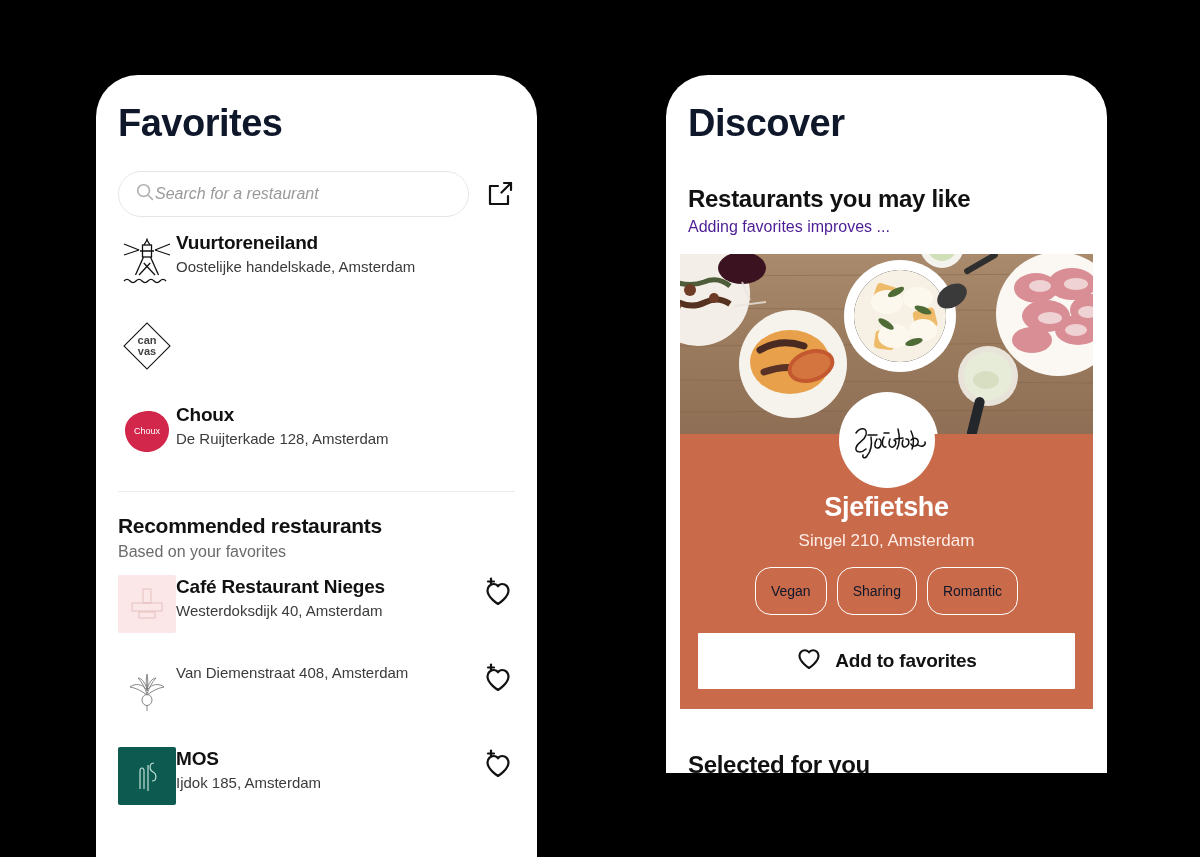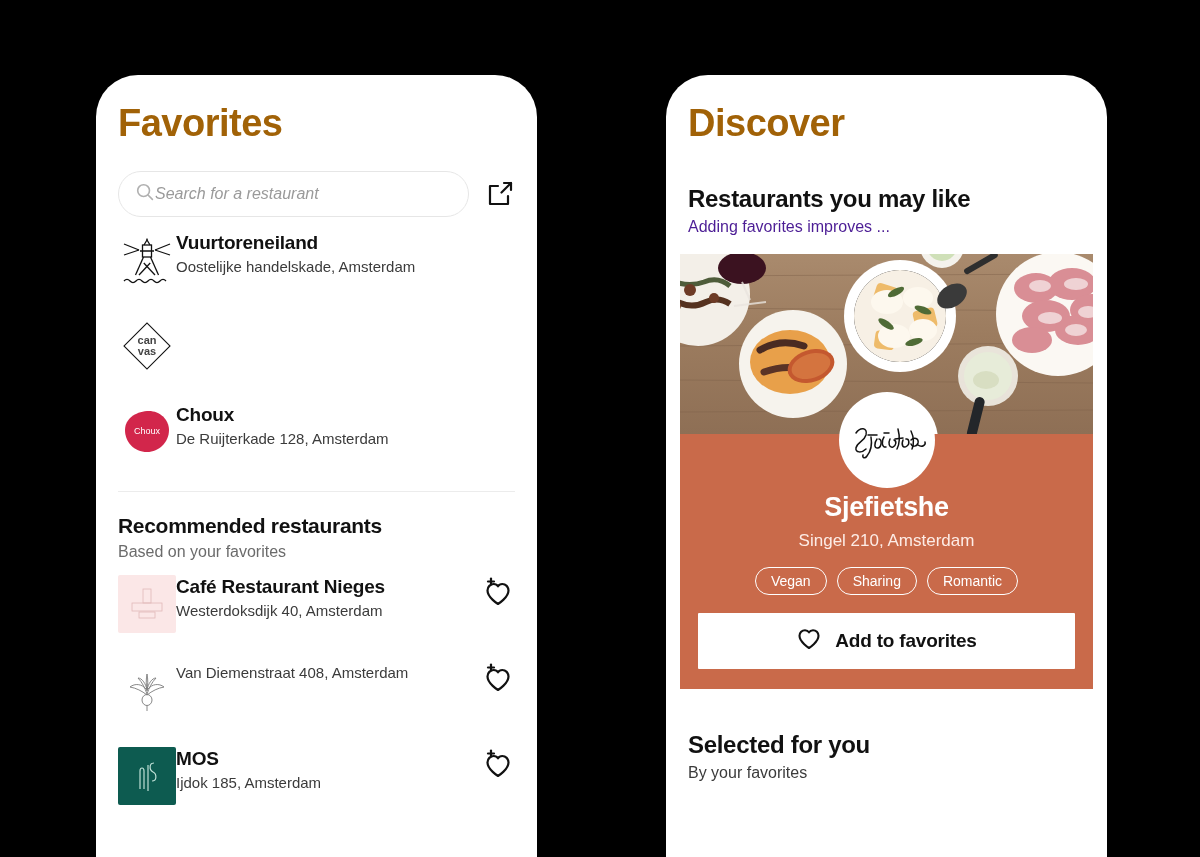--- a/index.html
+++ b/index.html
@@ -12,26 +12,26 @@
   .stage { position: relative; width: 1200px; height: 857px; background: #000; }
 
   
   .phone {
     position: absolute;
     background: #fff;
     overflow: hidden;
     border-radius: 42px 42px 0 0;
   }
   #phone-left  { left: 96px;  top: 75px; width: 441px; height: 782px; }
-  #phone-right { left: 666px; top: 75px; width: 441px; height: 782px; }
+  #phone-right { left: 666px; top: 75px; width: 441px; height: 698px; }
 
   
   .app-title {
     font-size: 38px; font-weight: 700; letter-spacing: -0.5px;
-    color: #a16207; padding: 28px 0 0 22px; line-height: 1.1;
+    color: #0f172a; padding: 28px 0 0 22px; line-height: 1.1;
   }
 
   
   .search-row { display: flex; align-items: center; padding: 26px 22px 0 22px; gap: 16px; }
   .search-box {
     flex: 1; height: 46px; border: 1px solid #e6e6e6; border-radius: 23px;
     display: flex; align-items: center; padding: 0 16px; gap: 0; background: #fff; font-style: italic;
   }
   .search-placeholder { color: #9a9a9a; font-size: 16px; }
   .share-btn { width: 30px; height: 30px; flex: none; cursor: pointer; }
@@ -68,22 +68,22 @@
   }
   .logo-bubble {
     position: absolute; left: 50%; transform: translateX(-50%);
     top: 138px; width: 96px; height: 96px; border-radius: 50%;
     background: #fff; display: flex; align-items: center; justify-content: center; z-index: 3;
   }
   .card-name { font-size: 27px; font-weight: 700; color: #fff; letter-spacing: -0.3px; }
   .card-addr { font-size: 17px; color: #fdece6; margin-top: 8px; }
   .tags { display: flex; gap: 10px; justify-content: center; margin-top: 16px; }
   .tag {
-    border: 1.5px solid #ffffff; border-radius: 16px; padding: 5px 15px;
-    font-size: 14px; color: #ffffff; cursor: pointer;
+    border: 1.5px solid #ffffff; border-radius: 16px; padding: 15px 15px;
+    font-size: 14px; color: #0f172a; cursor: pointer;
   }
   .add-fav {
     margin-top: 18px; background: #fff; border-radius: 1px; height: 56px;
     display: flex; align-items: center; justify-content: center; gap: 13px; cursor: pointer;
   }
   .add-fav-label { font-size: 19px; font-weight: 700; color: #111; letter-spacing: -0.2px; }
 </style>
 </head>
 <body>
 

